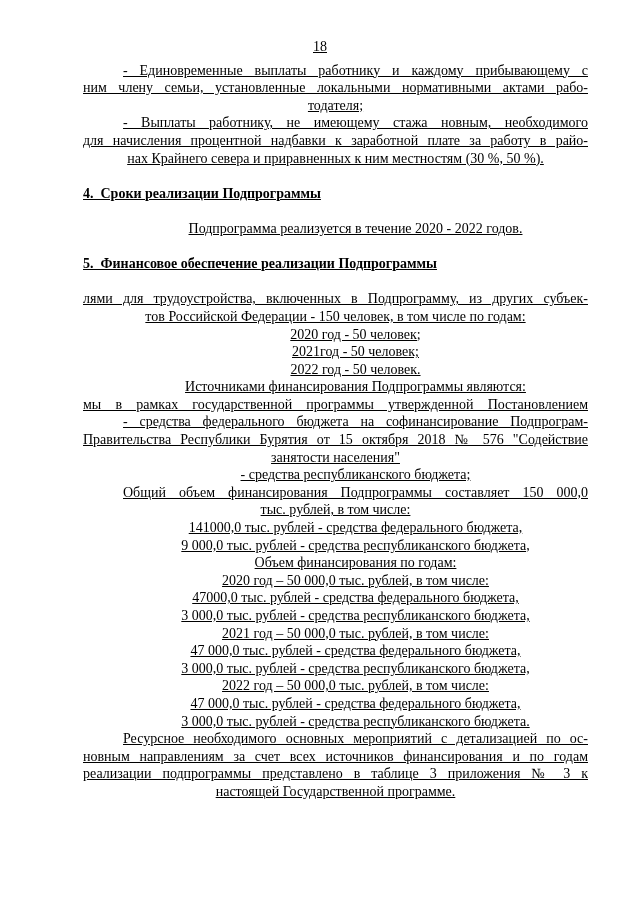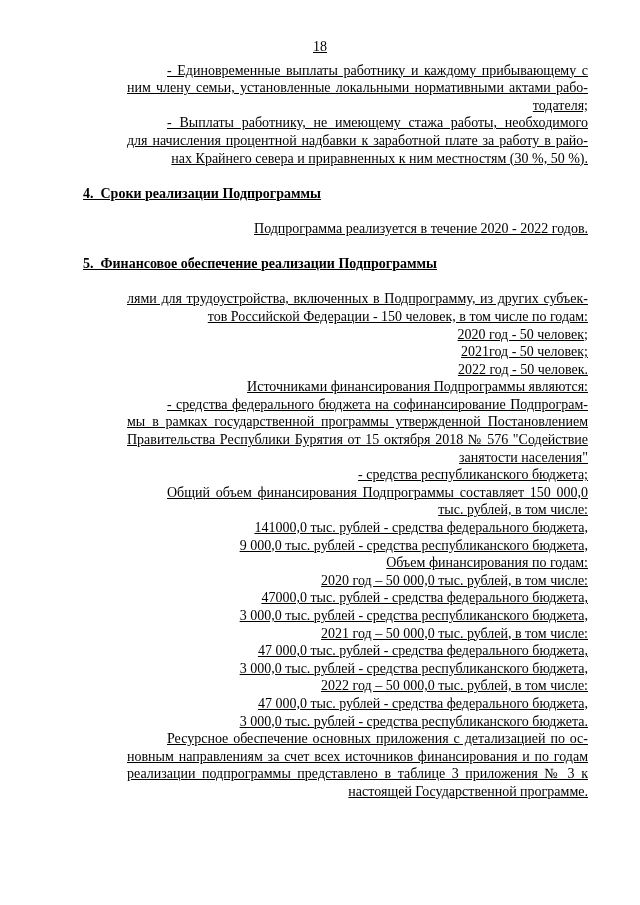--- a/index.html
+++ b/index.html
@@ -22,29 +22,28 @@
   .pagenum {
     margin-top: 38px;
     margin-bottom: 6px;
     text-align: center;
   }
   .text {
     margin-left: 83px;
     width: 505px;
   }
   .ln {
-    text-align: right;
+    text-align: center;
     white-space: nowrap;
   }
   
   .ln.j {
     white-space: normal;
     text-align: justify;
     text-align-last: justify;
-    margin-left: 44px;
   }
   
   .ln.i {
     text-indent: 40px;
   }
   .heading {
     font-weight: bold;
     text-align: left;
     margin: 17.6px 0;
   }
@@ -55,40 +54,40 @@
 <div class="page">
 
   <div class="pagenum">18</div>
 
   <div class="text">
 
     <div class="ln j i">- Единовременные выплаты работнику и каждому прибывающему с</div>
     <div class="ln j">ним члену семьи, установленные локальными нормативными актами рабо-</div>
     <div class="ln">тодателя;</div>
 
-    <div class="ln j i">- Выплаты работнику, не имеющему стажа работы, необходимого</div>
+    <div class="ln j i">- Выплаты работнику, не имеющему стажа новным, необходимого</div>
     <div class="ln j">для начисления процентной надбавки к заработной плате за работу в райо-</div>
     <div class="ln">нах Крайнего севера и приравненных к ним местностям (30 %, 50 %).</div>
 
     <div class="heading">4.&nbsp; Сроки реализации Подпрограммы</div>
     <div class="ln i">Подпрограмма реализуется в течение 2020 - 2022 годов.</div>
 
     <div class="heading">5.&nbsp; Финансовое обеспечение реализации Подпрограммы</div>
 
     <div class="ln j">лями для трудоустройства, включенных в Подпрограмму, из других субъек-</div>
     <div class="ln">тов Российской Федерации - 150 человек, в том числе по годам:</div>
 
     <div class="ln i">2020 год - 50 человек;</div>
     <div class="ln i">2021год - 50 человек;</div>
     <div class="ln i">2022 год - 50 человек.</div>
 
     <div class="ln i">Источниками финансирования Подпрограммы являются:</div>
 
+    <div class="ln j">мы в рамках государственной программы утвержденной Постановлением</div>
     <div class="ln j i">- средства федерального бюджета на софинансирование Подпрограм-</div>
-    <div class="ln j">мы в рамках государственной программы утвержденной Постановлением</div>
     <div class="ln j">Правительства Республики Бурятия от 15 октября 2018 № 576 "Содействие</div>
     <div class="ln">занятости населения"</div>
 
     <div class="ln i">- средства республиканского бюджета;</div>
 
     <div class="ln j i">Общий объем финансирования Подпрограммы составляет 150 000,0</div>
     <div class="ln">тыс. рублей, в том числе:</div>
 
     <div class="ln i">141000,0 тыс. рублей - средства федерального бюджета,</div>
     <div class="ln i">9 000,0 тыс. рублей - средства республиканского бюджета,</div>
@@ -96,19 +95,19 @@
     <div class="ln i">2020 год – 50 000,0 тыс. рублей, в том числе:</div>
     <div class="ln i">47000,0 тыс. рублей - средства федерального бюджета,</div>
     <div class="ln i">3 000,0 тыс. рублей - средства республиканского бюджета,</div>
     <div class="ln i">2021 год – 50 000,0 тыс. рублей, в том числе:</div>
     <div class="ln i">47 000,0 тыс. рублей - средства федерального бюджета,</div>
     <div class="ln i">3 000,0 тыс. рублей - средства республиканского бюджета,</div>
     <div class="ln i">2022 год – 50 000,0 тыс. рублей, в том числе:</div>
     <div class="ln i">47 000,0 тыс. рублей - средства федерального бюджета,</div>
     <div class="ln i">3 000,0 тыс. рублей - средства республиканского бюджета.</div>
 
-    <div class="ln j i">Ресурсное обеспечение основных приложения с детализацией по ос-</div>
+    <div class="ln j i">Ресурсное необходимого основных мероприятий с детализацией по ос-</div>
     <div class="ln j">новным направлениям за счет всех источников финансирования и по годам</div>
     <div class="ln j">реализации подпрограммы представлено в таблице 3 приложения № 3 к</div>
     <div class="ln">настоящей Государственной программе.</div>
 
   </div>
 </div>
 
 </body></html>

